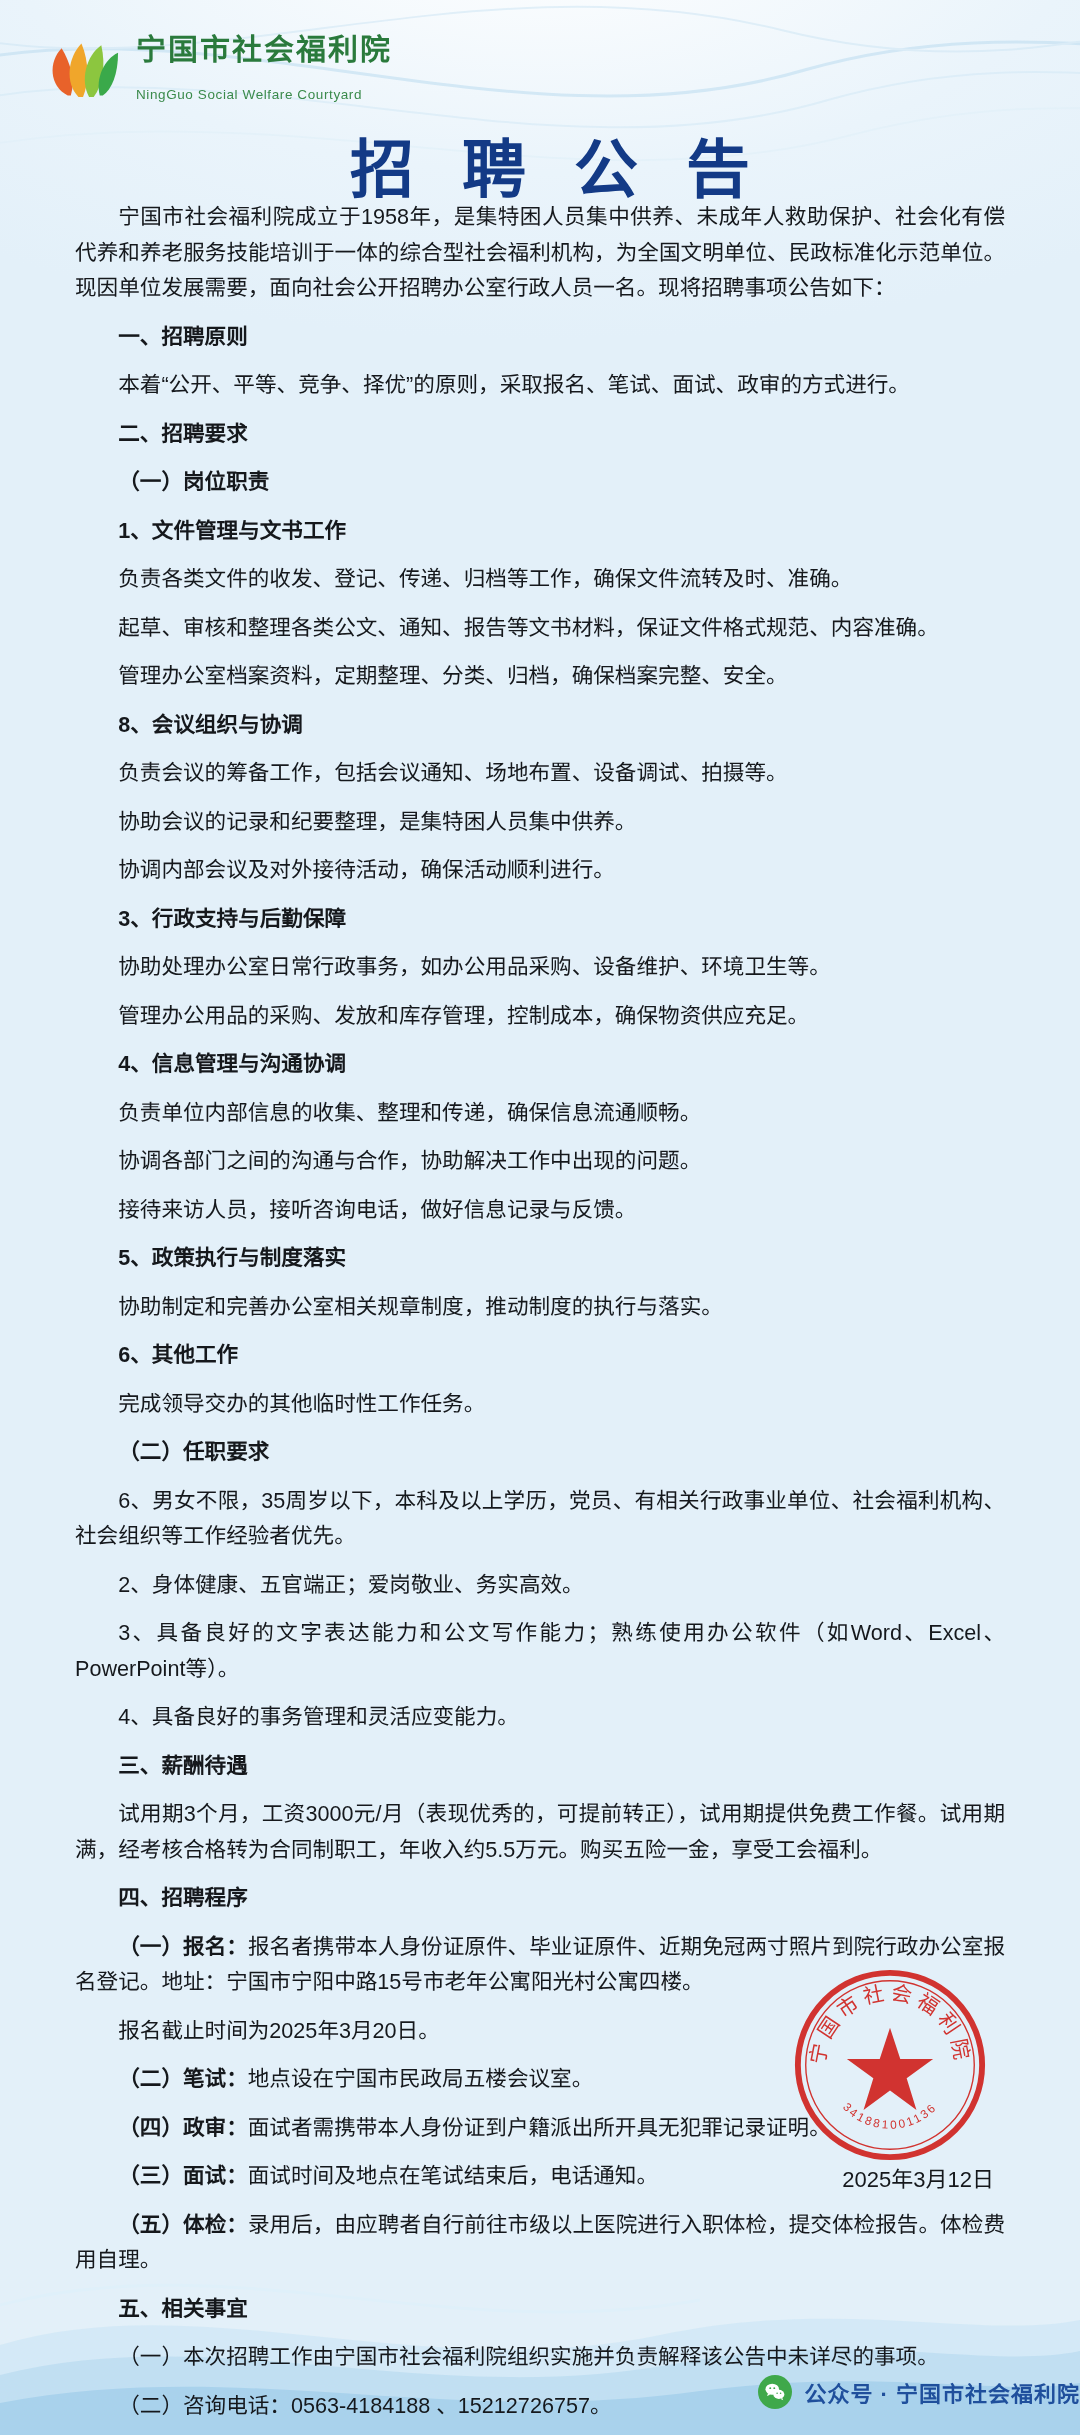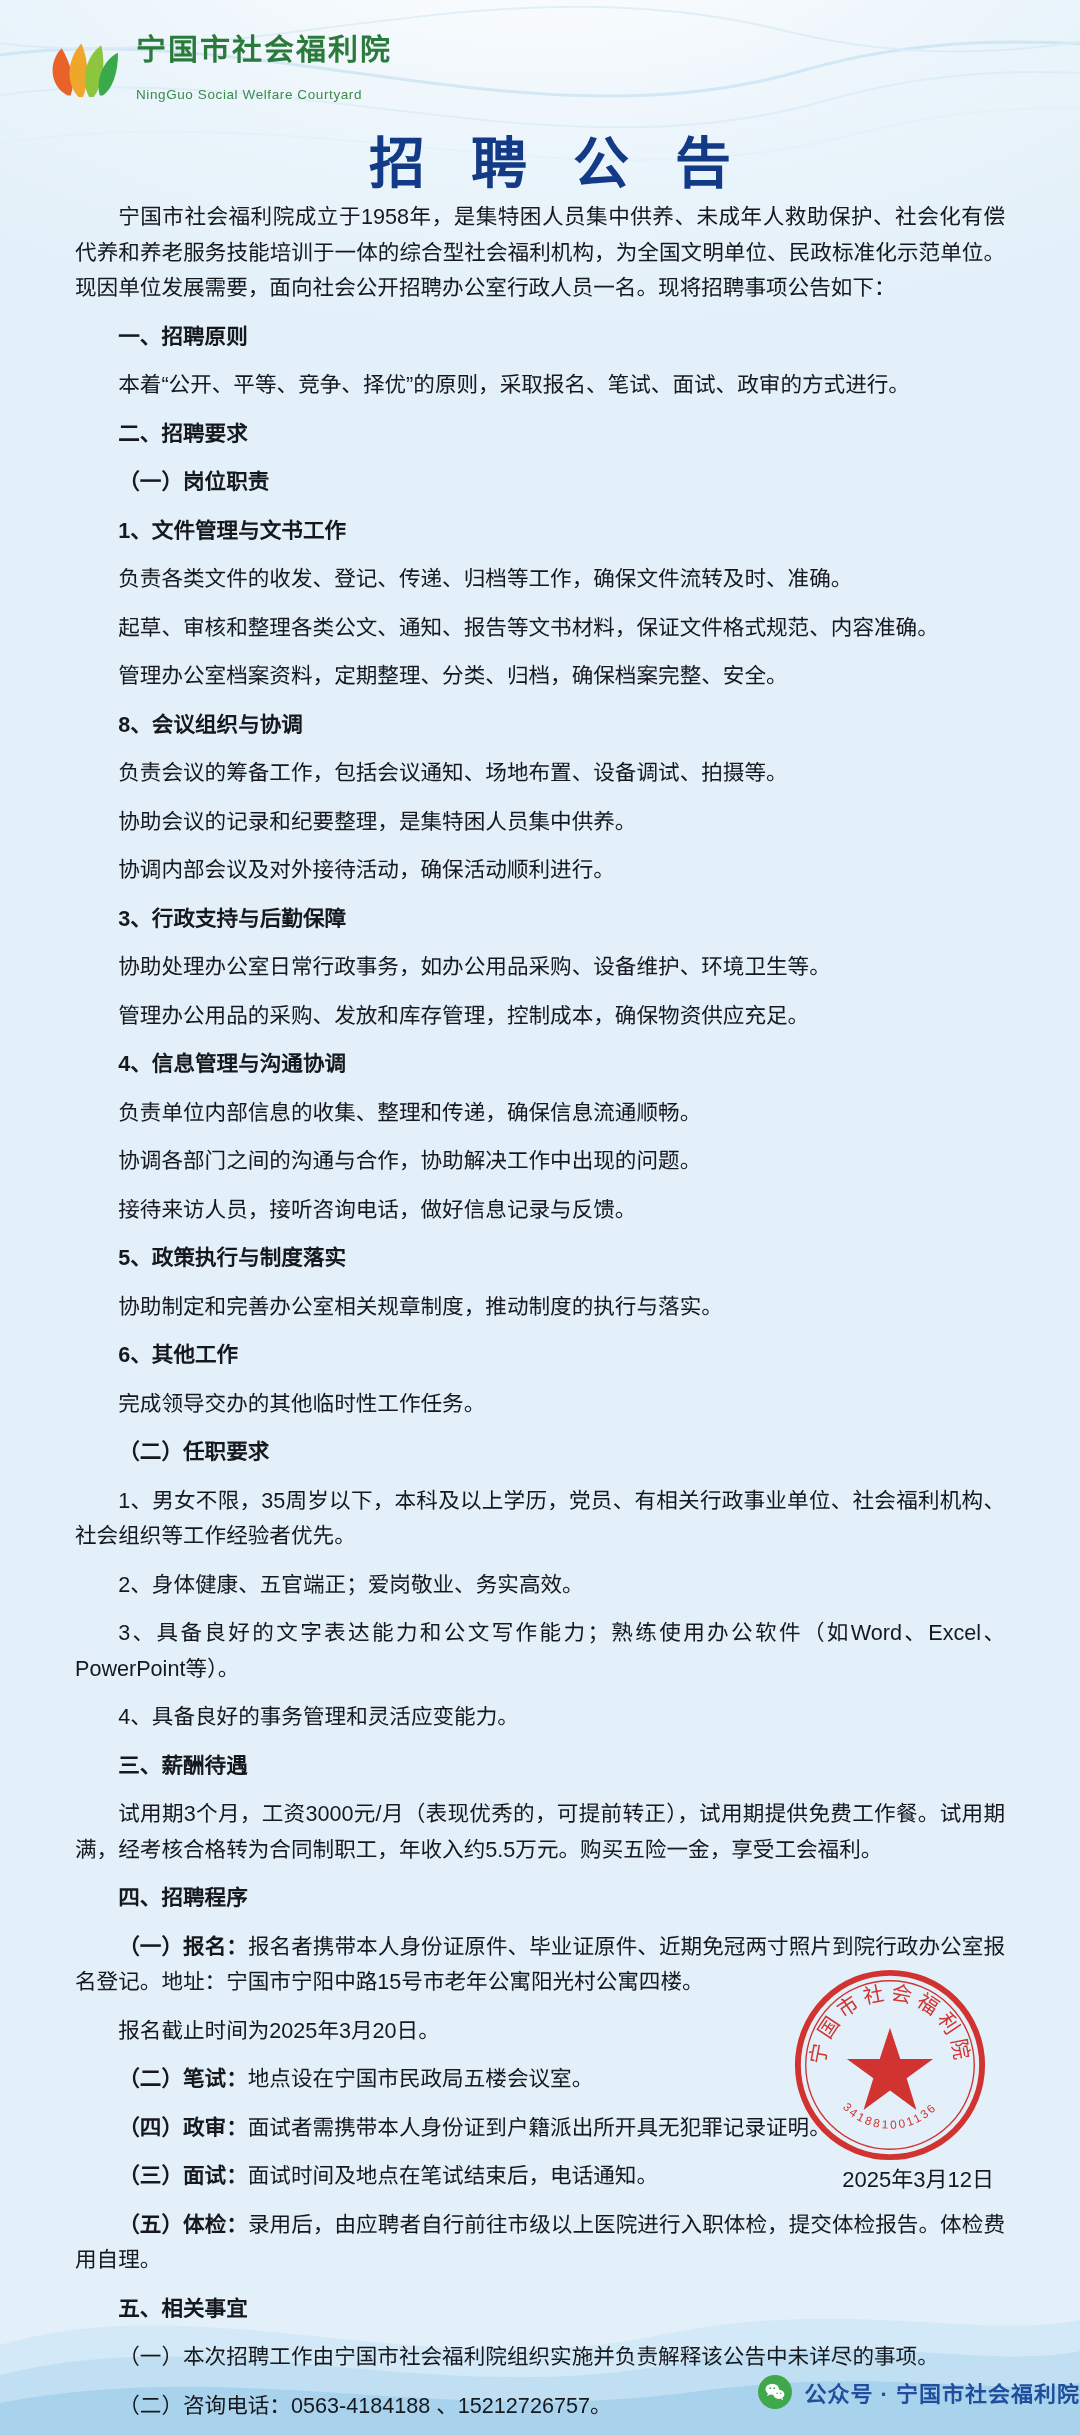--- a/index.html
+++ b/index.html
@@ -69,21 +69,21 @@
     white-space: nowrap;
   }
 
   .doc-title {
     position: absolute;
     top: 118px;
     left: 0; right: 0;
     text-align: center;
     font-family: "Liberation Serif", "DejaVu Serif", serif;
     font-weight: 700;
-    font-size: 56px;
+    font-size: 64px;
     color: #133a86;
     letter-spacing: 16px;
     text-indent: 16px;
     z-index: 5;
     margin-left: 20px;
   }
 
   
   .content {
     position: absolute;
@@ -209,21 +209,21 @@
     <p class="p-indent">协调各部门之间的沟通与合作，协助解决工作中出现的问题。</p>
     <p class="p-indent">接待来访人员，接听咨询电话，做好信息记录与反馈。</p>
 
     <p class="sub-head">5、政策执行与制度落实</p>
     <p class="p-indent">协助制定和完善办公室相关规章制度，推动制度的执行与落实。</p>
 
     <p class="sub-head">6、其他工作</p>
     <p class="p-indent">完成领导交办的其他临时性工作任务。</p>
 
     <p class="sub-head">（二）任职要求</p>
-    <p class="p-indent">1、男女不限，35周岁以下，本科及以上学历，党员、有相关行政事业单位、社会福利机构、社会组织等工作经验者优先。</p>
+    <p class="p-indent">6、男女不限，35周岁以下，本科及以上学历，党员、有相关行政事业单位、社会福利机构、社会组织等工作经验者优先。</p>
     <p class="p-indent">2、身体健康、五官端正；爱岗敬业、务实高效。</p>
     <p class="p-indent">3、具备良好的文字表达能力和公文写作能力；熟练使用办公软件（如Word、Excel、PowerPoint等）。</p>
     <p class="p-indent">4、具备良好的事务管理和灵活应变能力。</p>
 
     <p class="sec-head">三、薪酬待遇</p>
     <p class="p-indent">试用期3个月，工资3000元/月（表现优秀的，可提前转正），试用期提供免费工作餐。试用期满，经考核合格转为合同制职工，年收入约5.5万元。购买五险一金，享受工会福利。</p>
 
     <p class="sec-head">四、招聘程序</p>
 
     <p class="p-indent"><span class="b">（一）报名：</span><span>报名者携带本人身份证原件、毕业证原件、近期免冠两寸照片到院行政办公室报名登记。地址：宁国市宁阳中路15号市老年公寓阳光村公寓四楼。</span></p>

